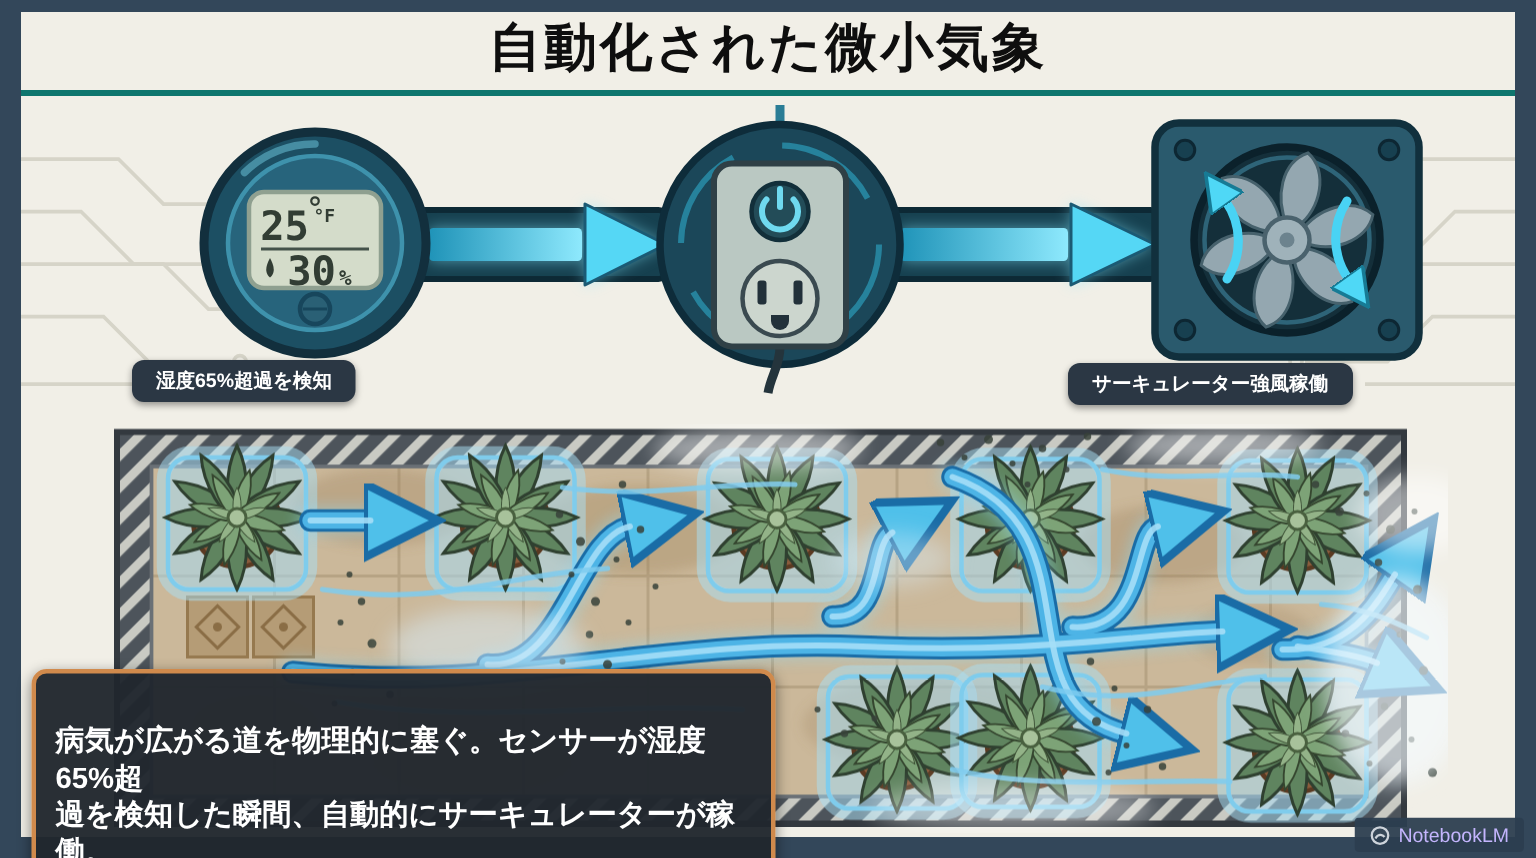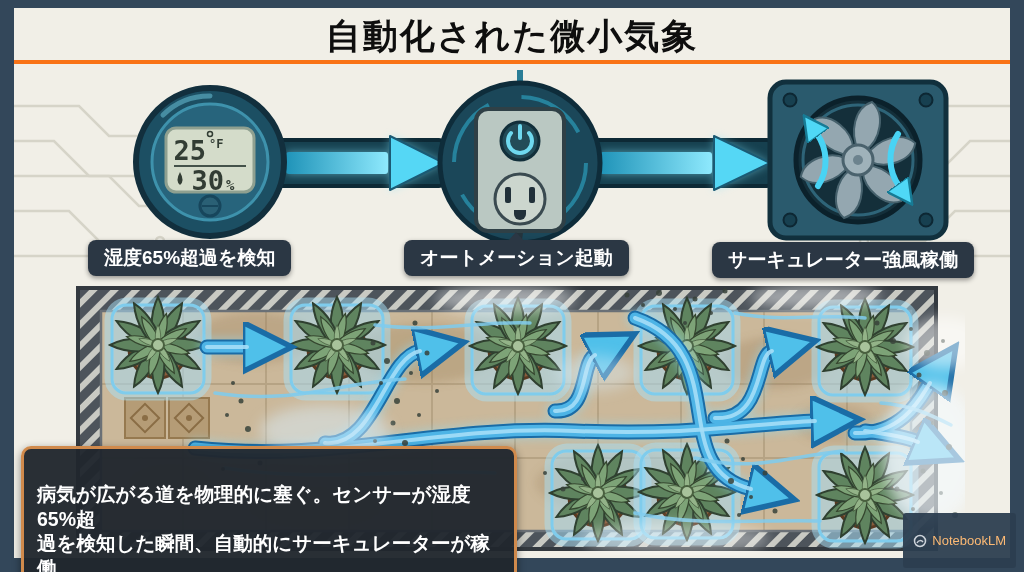--- a/index.html
+++ b/index.html
@@ -1,35 +1,35 @@
 <!DOCTYPE html>
 <html><head>
 <meta charset="utf-8">
 <style>
   html,body{margin:0;padding:0;background:#222;}
   .canvas{position:relative;width:1024px;height:572px;background:#33475a;overflow:hidden;
     font-family:"Liberation Sans","DejaVu Sans",sans-serif;}
   .panel{position:absolute;left:14px;top:8px;width:996px;height:550px;background:#f1efe7;}
-  .title-band{position:absolute;left:0;top:0;width:100%;height:52px;border-bottom:4px solid #f97316;
-    display:flex;align-items:flex-end;justify-content:center;}
+  .title-band{position:absolute;left:0;top:0;width:100%;height:52px;border-bottom:4px solid #0f766e;
+    display:flex;align-items:flex-start;justify-content:center;}
   .title-band h1{margin:0;font-size:35px;font-weight:bold;color:#0e0e0e;letter-spacing:2px;}
   .circuit{position:absolute;top:78px;}
   .circuit.left{left:0;}
   .circuit.right{right:0;transform:scaleX(-1);}
   .flow-svg{position:absolute;left:0;top:56px;pointer-events:none;}
-  .badge{position:absolute;background:#2b3744;color:#fff;font-weight:bold;font-size:19px;
+  .badge{position:absolute;background:#2b3744;color:#fff;font-weight:bold;font-size:13px;
     padding:5px 16px;border-radius:8px;box-shadow:0 2px 5px rgba(0,0,0,.4);white-space:nowrap;z-index:4;}
   .badge-pointer{position:absolute;top:-8px;left:50%;margin-left:-8px;width:0;height:0;
     border-left:8px solid transparent;border-right:8px solid transparent;border-bottom:9px solid #2b3744;}
   .scene{position:absolute;left:61px;top:275px;z-index:1;}
   .info-box{position:absolute;left:7px;top:438px;width:464px;background:rgba(32,39,46,.96);
     border:3px solid #d08a4c;border-radius:10px;padding:9px 13px;color:#fff;font-weight:bold;
     font-size:19.5px;line-height:1.25;white-space:pre-line;z-index:5;box-shadow:0 3px 9px rgba(0,0,0,.45);}
   .watermark{position:absolute;right:8px;bottom:4px;display:flex;align-items:center;gap:5px;
-    color:#fdba74;font-size:13px;background:rgba(44,62,80,.95);padding:20px 10px;border-radius:3px;z-index:6;}
+    color:#c4b5fd;font-size:13px;background:rgba(44,62,80,.95);padding:4px 10px;border-radius:3px;z-index:6;}
   
   .cell{fill:rgba(168,219,243,.55);stroke:#7fccec;stroke-width:3;}
   .cell-glow{fill:none;stroke:rgba(170,224,246,.5);stroke-width:9;}
   .arrows-glow use{stroke:#8fdcf7;stroke-width:18;stroke-linecap:round;fill:none;}
   .arrows-under use{stroke:#1a6ca6;stroke-width:15;stroke-linecap:round;fill:none;}
   .arrows-main use{stroke:#4db4e6;stroke-width:11;stroke-linecap:round;fill:none;marker-end:url(#ah);}
   .arrows-core use{stroke:#a5def7;stroke-width:4;stroke-linecap:round;fill:none;opacity:.9;}
   .accent{stroke:#7ecbee;stroke-width:3.5;fill:none;opacity:.85;stroke-linecap:round;}
   .lcd-txt{font-family:"DejaVu Sans Mono","Liberation Mono",monospace;font-weight:bold;fill:#323d34;}
 </style>
@@ -161,24 +161,20 @@
         </g>
         <g fill="none" stroke="#49d3f4" stroke-width="6" stroke-linecap="round">
           <path d="M804,122 A46,46 0 0 0 803,70" marker-end="url(#cyh)"></path>
           <path d="M884,70 A46,46 0 0 0 885,122" marker-end="url(#cyh)"></path>
         </g>
       </g>
     </svg>
 
     <div class="badge" style="left:74px;top:232px;">
       <span>湿度65%超過を検知</span>
-    </div>
-    <div class="badge" style="left:390px;top:232px;">
-      <div class="badge-pointer"></div>
-      <span>オートメーション起動</span>
     </div>
     <div class="badge" style="left:698px;top:234px;">
       <span>サーキュレーター強風稼働</span>
     </div>
 
     <svg class="scene" width="890" height="272" viewBox="0 0 890 272">
       <defs>
         <filter id="b8" x="-60%" y="-60%" width="220%" height="220%">
             <feGaussianBlur stdDeviation="7"></feGaussianBlur>
           </filter>

